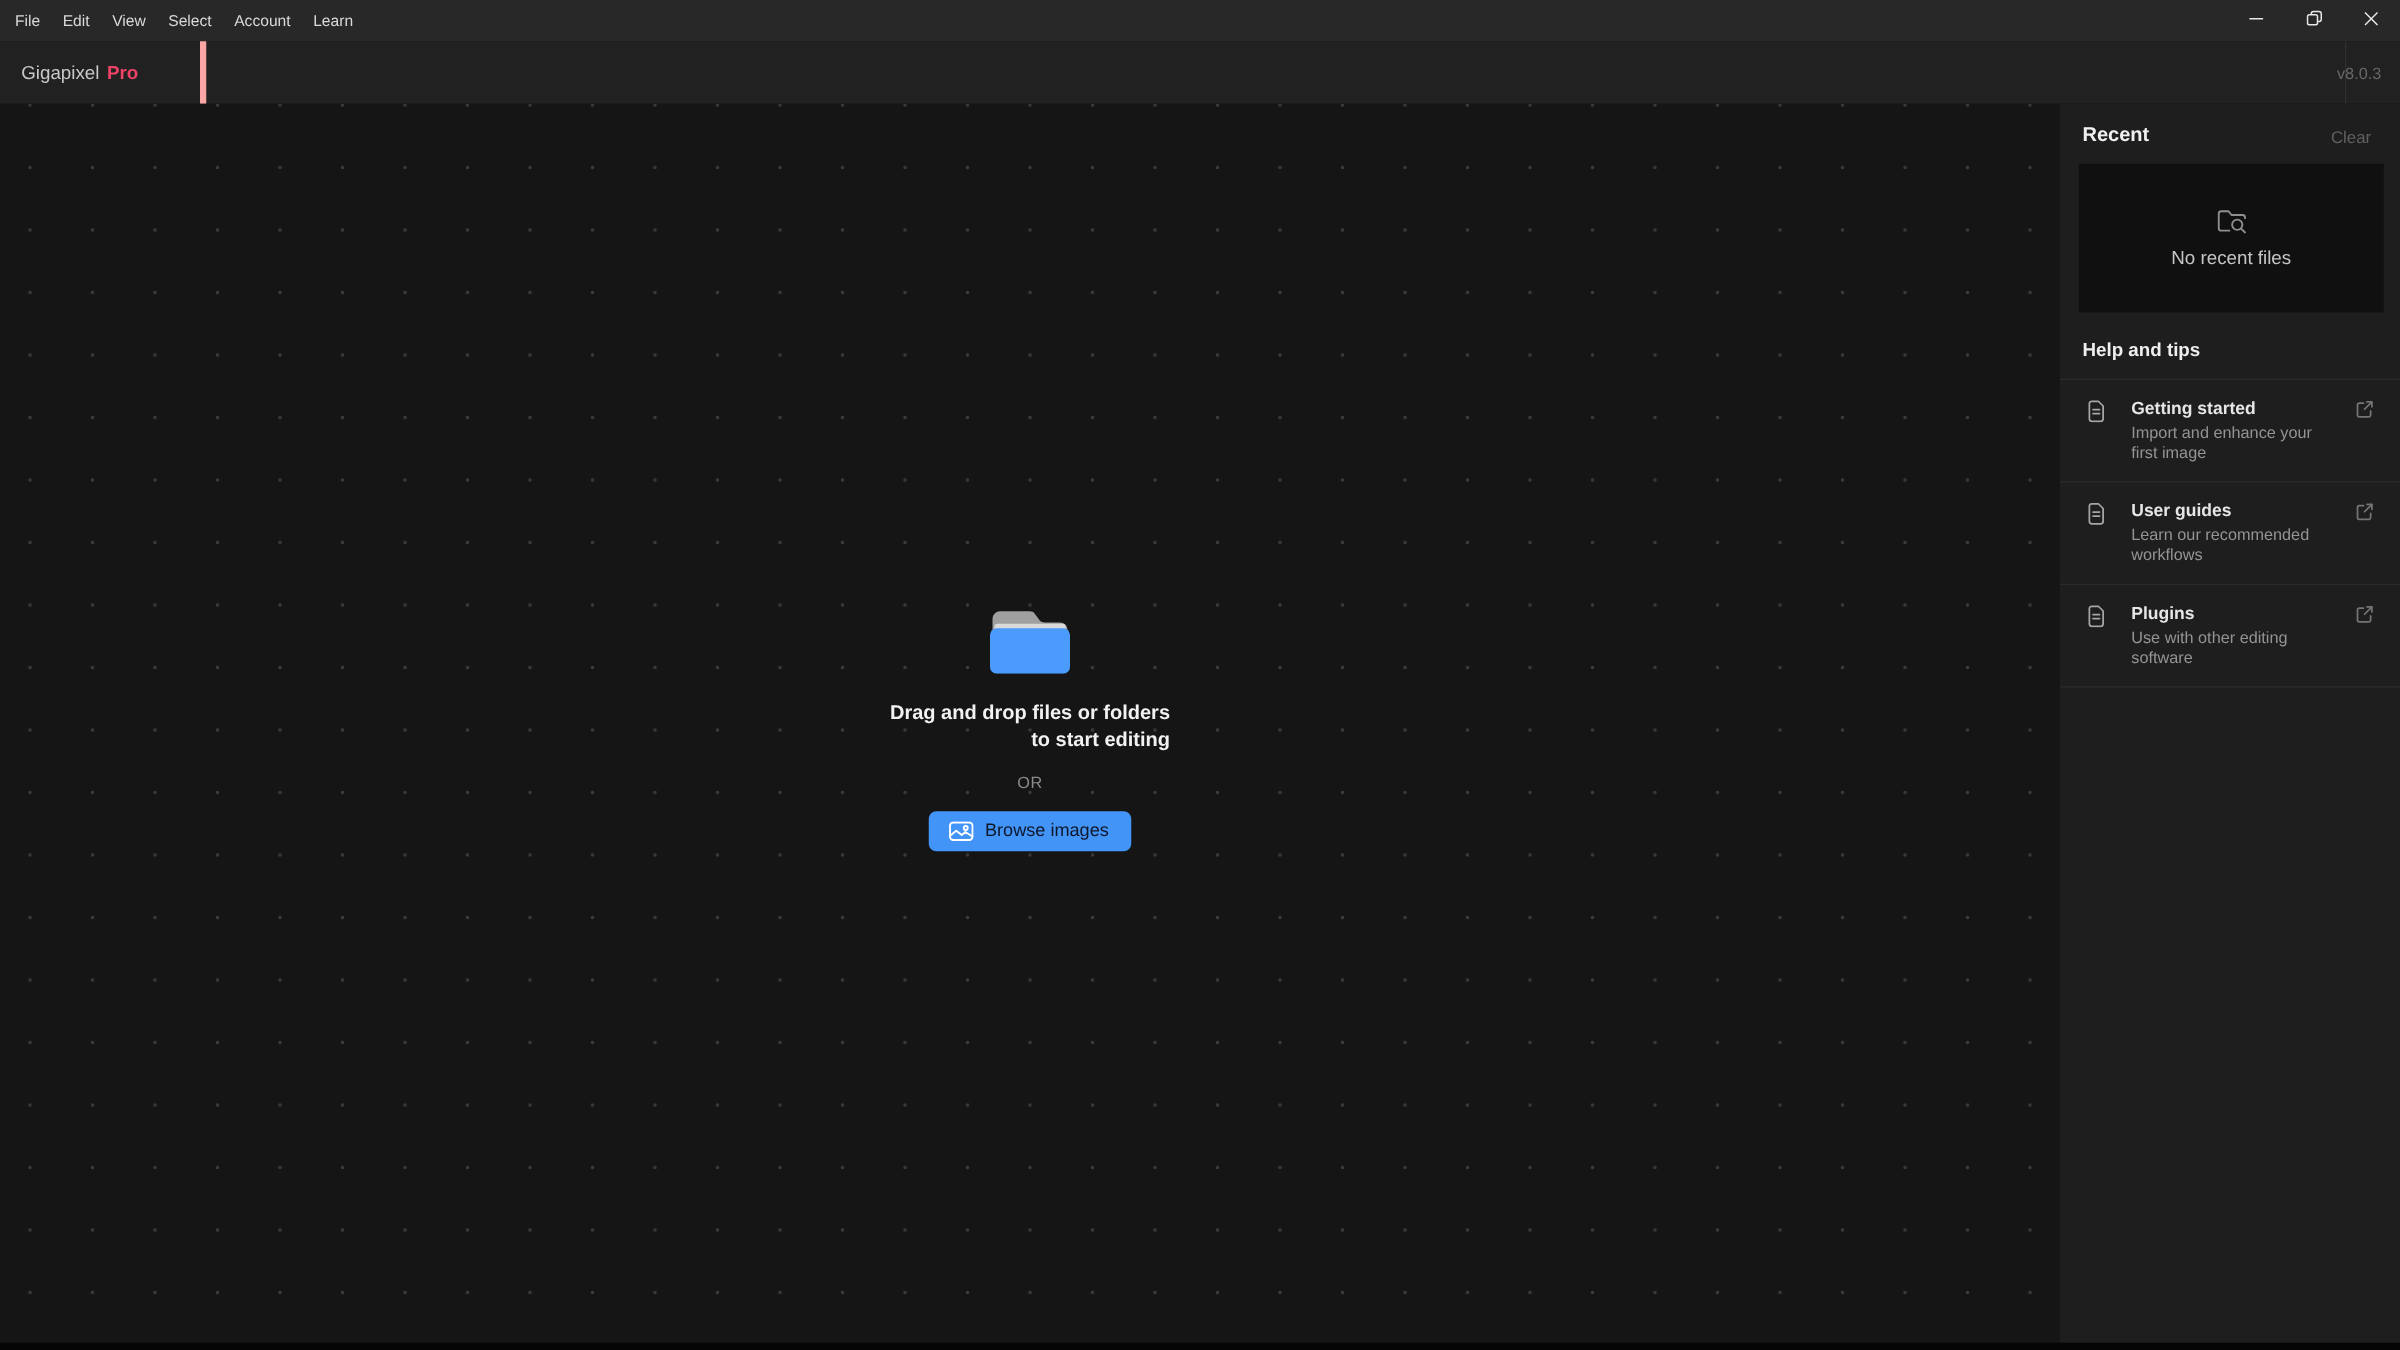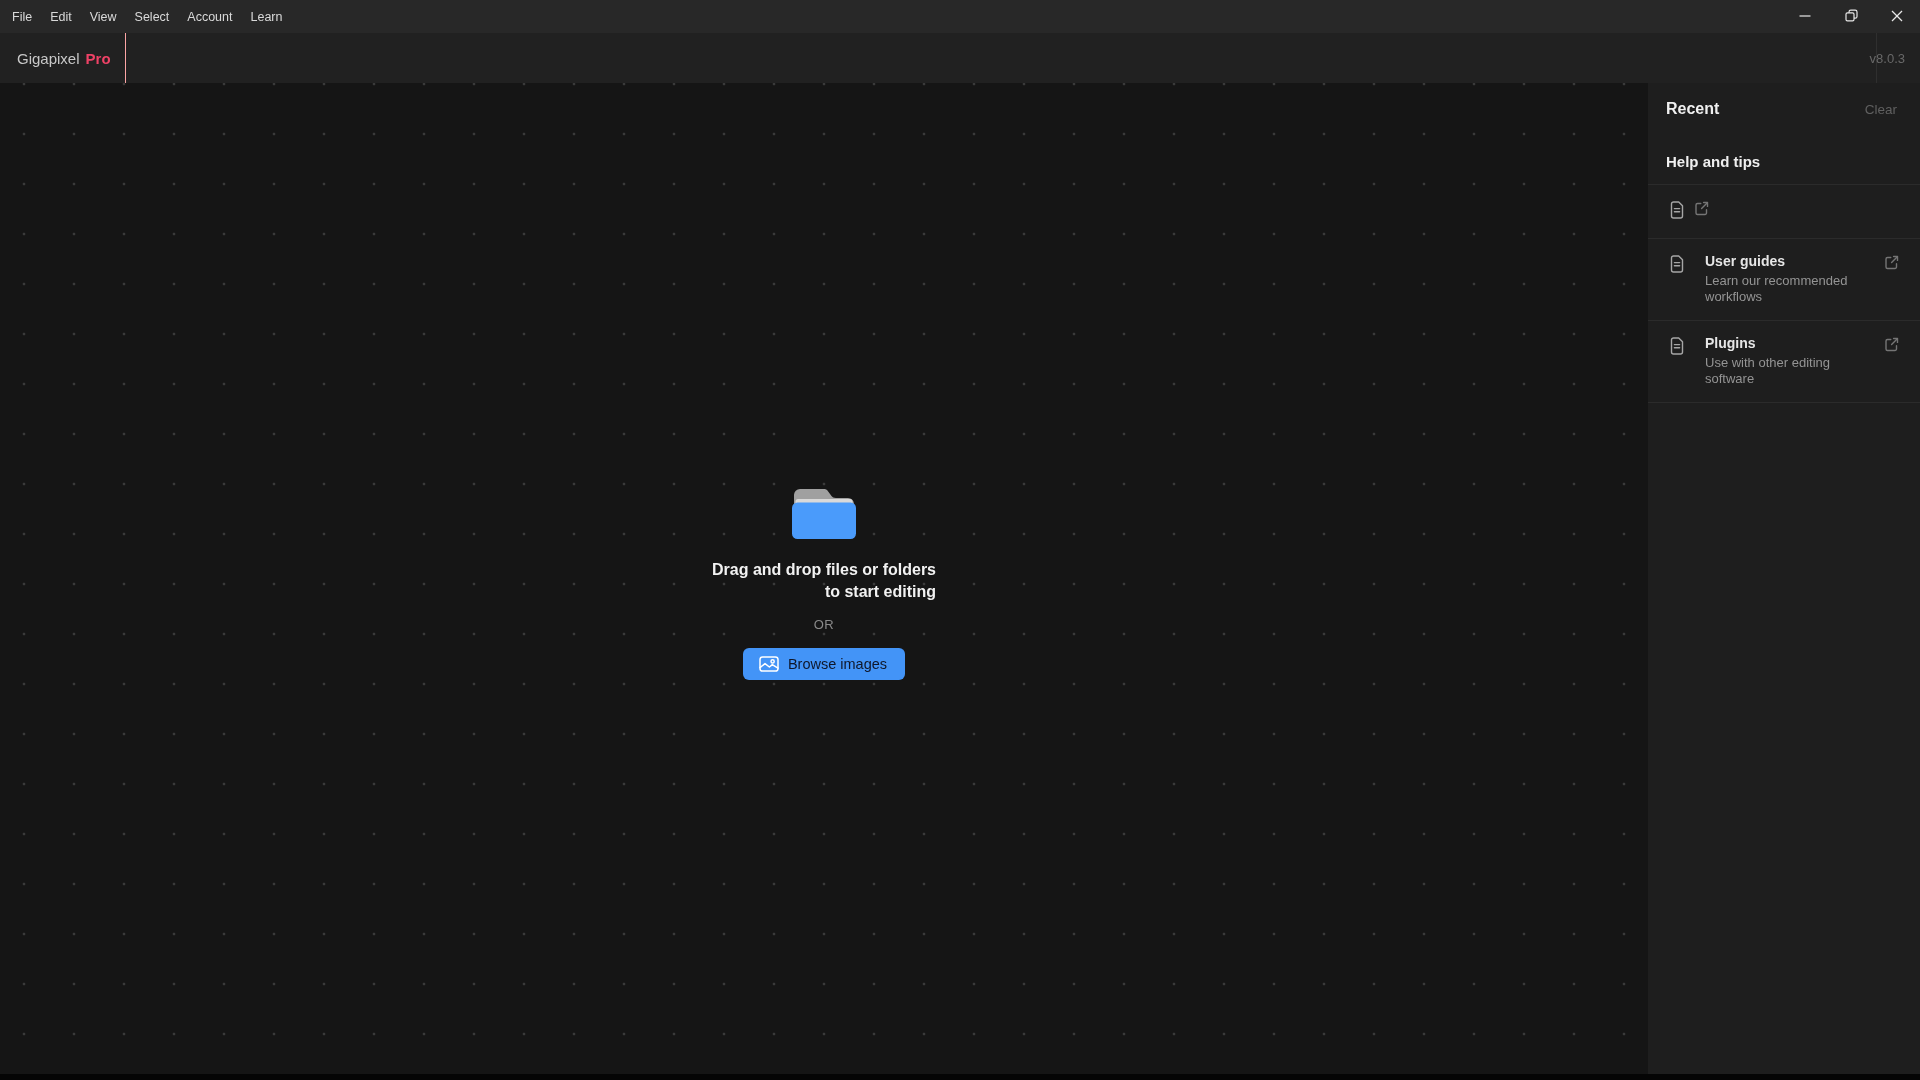--- a/index.html
+++ b/index.html
@@ -20,22 +20,22 @@
   .menu-item {
     padding:0 9px; font-size:12.5px; color:#d9d9d9;
     height:100%; display:flex; align-items:center; cursor:default;
   }
   .win-controls { display:flex; height:100%; }
   .win-btn { width:46px; height:100%; display:flex; align-items:center; justify-content:center; }
 
   
   .tabbar { height:50px; background:#212121; display:flex; align-items:stretch; }
   .app-tab {
-    width:126px; display:flex; align-items:center; padding-left:17px;
-    border-right:1px solid #fca5a5; font-size:15px; color:#c8c8c8; gap:6px;
+    width:165px; display:flex; align-items:center; padding-left:17px;
+    border-right:5px solid #fca5a5; font-size:15px; color:#c8c8c8; gap:6px;
   }
   .app-tab .pro { color:#ee4266; font-weight:700; }
   .tab-spacer { flex:1; }
   .version-area {
     width:44px; border-left:1px solid #2f2f2f;
     display:flex; align-items:center; justify-content:flex-end;
     padding-right:15px; color:#686868; font-size:13px;
   }
 
   
@@ -164,32 +164,46 @@
     </div>
   </div>
 
   <div class="sidebar">
 
     <div class="recent-header">
       <span class="recent-title">Recent</span>
       <button class="clear-btn">Clear</button>
     </div>
 
+    <div class="recent-box">
+      <span style="display:flex;">
+        <svg width="25" height="21" viewBox="0 0 25 21" fill="none" stroke="#8f8f8f" stroke-width="1.5" stroke-linecap="round" stroke-linejoin="round">
+          <path d="M23 8.5 V8 a2 2 0 0 0 -2 -2 H12.2 L9.8 3 H4 a2 2 0 0 0 -2 2 v11.5 a2 2 0 0 0 2 2 h6.5"></path>
+          <circle cx="16.8" cy="13.8" r="4.1"></circle>
+          <path d="M19.9 16.9 L23 20"></path>
+        </svg>
+      </span>
+      <span class="empty-text">No recent files</span>
+    </div>
 
     <div class="help-title">Help and tips</div>
     <div class="divider"></div>
 
     <div class="help-item">
       <span class="item-icon">
         <svg width="18" height="18" viewBox="0 0 18 18" fill="none" stroke="#a6a6a6" stroke-width="1.4" stroke-linecap="round" stroke-linejoin="round">
           <path d="M3.5 3 a2 2 0 0 1 2 -2 h5.2 L14.5 4.8 V15 a2 2 0 0 1 -2 2 H5.5 a2 2 0 0 1 -2 -2 Z"></path>
           <line x1="6.4" y1="7.6" x2="11.6" y2="7.6"></line>
           <line x1="6.4" y1="10.8" x2="11.6" y2="10.8"></line>
         </svg>
       </span>
+      <span class="item-text">
+        <div class="item-title">Getting started</div>
+        <div class="item-sub">Import and enhance your first image</div>
+      </span>
       <span class="ext-icon">
         <svg width="15" height="15" viewBox="0 0 15 15" fill="none" stroke="#757575" stroke-width="1.4" stroke-linecap="round" stroke-linejoin="round">
           <path d="M12.5 8.7 v3.3 a1.5 1.5 0 0 1 -1.5 1.5 H3.5 A1.5 1.5 0 0 1 2 12 V4 a1.5 1.5 0 0 1 1.5 -1.5 h3.3"></path>
           <path d="M9.6 1.5 h3.9 v3.9"></path>
           <path d="M13.3 1.7 L7.6 7.4"></path>
         </svg>
       </span>
     </div>
     <div class="divider"></div>
 

